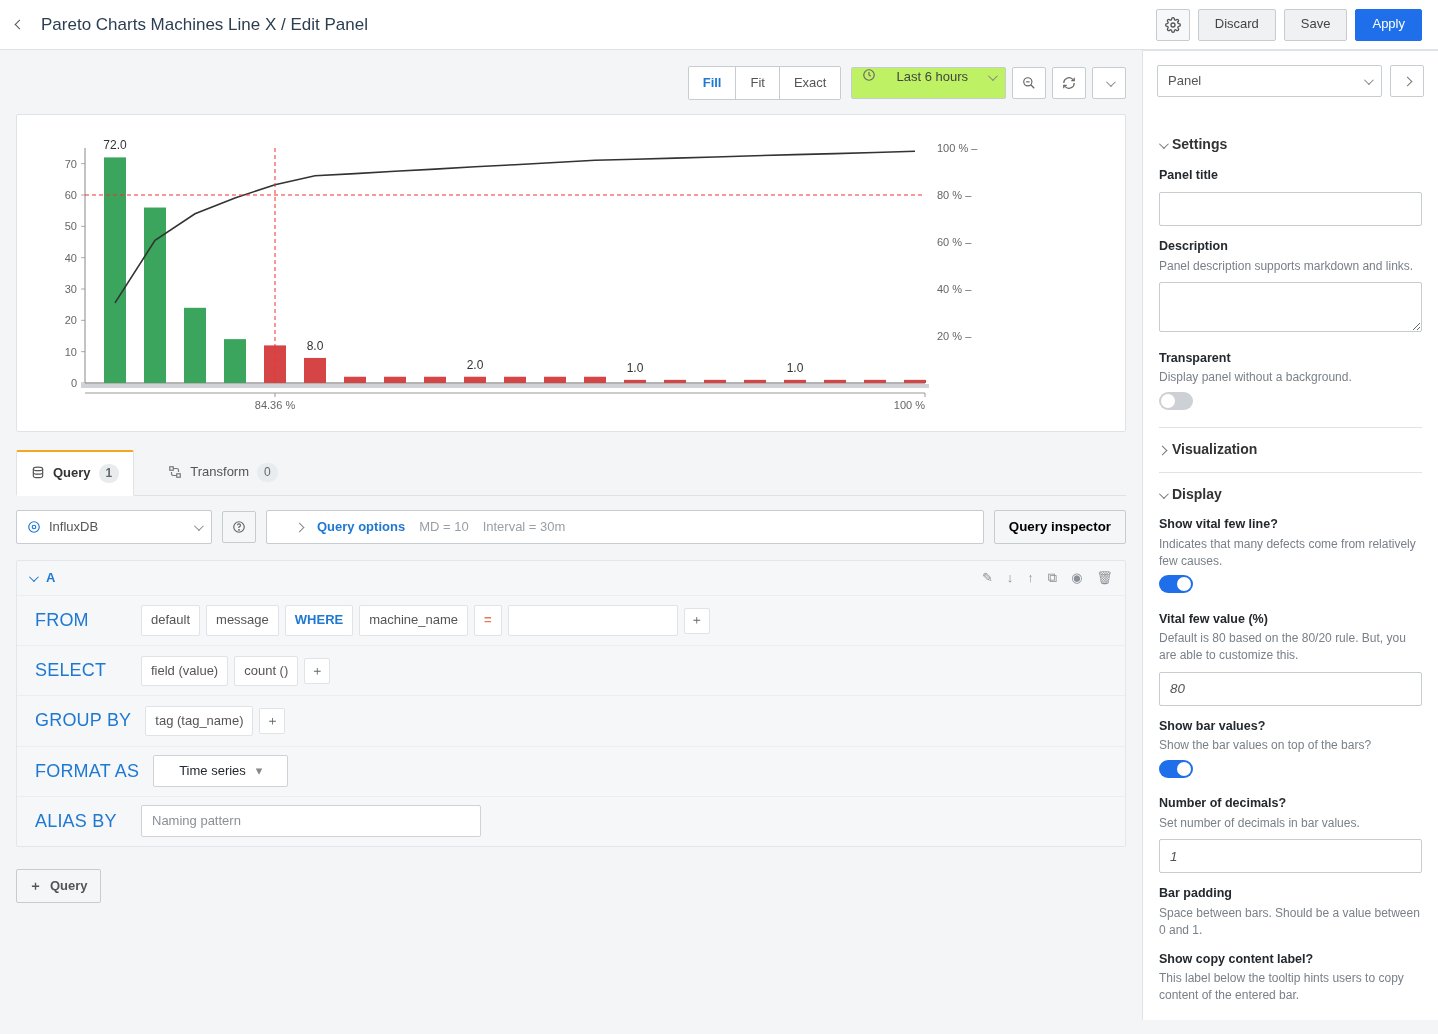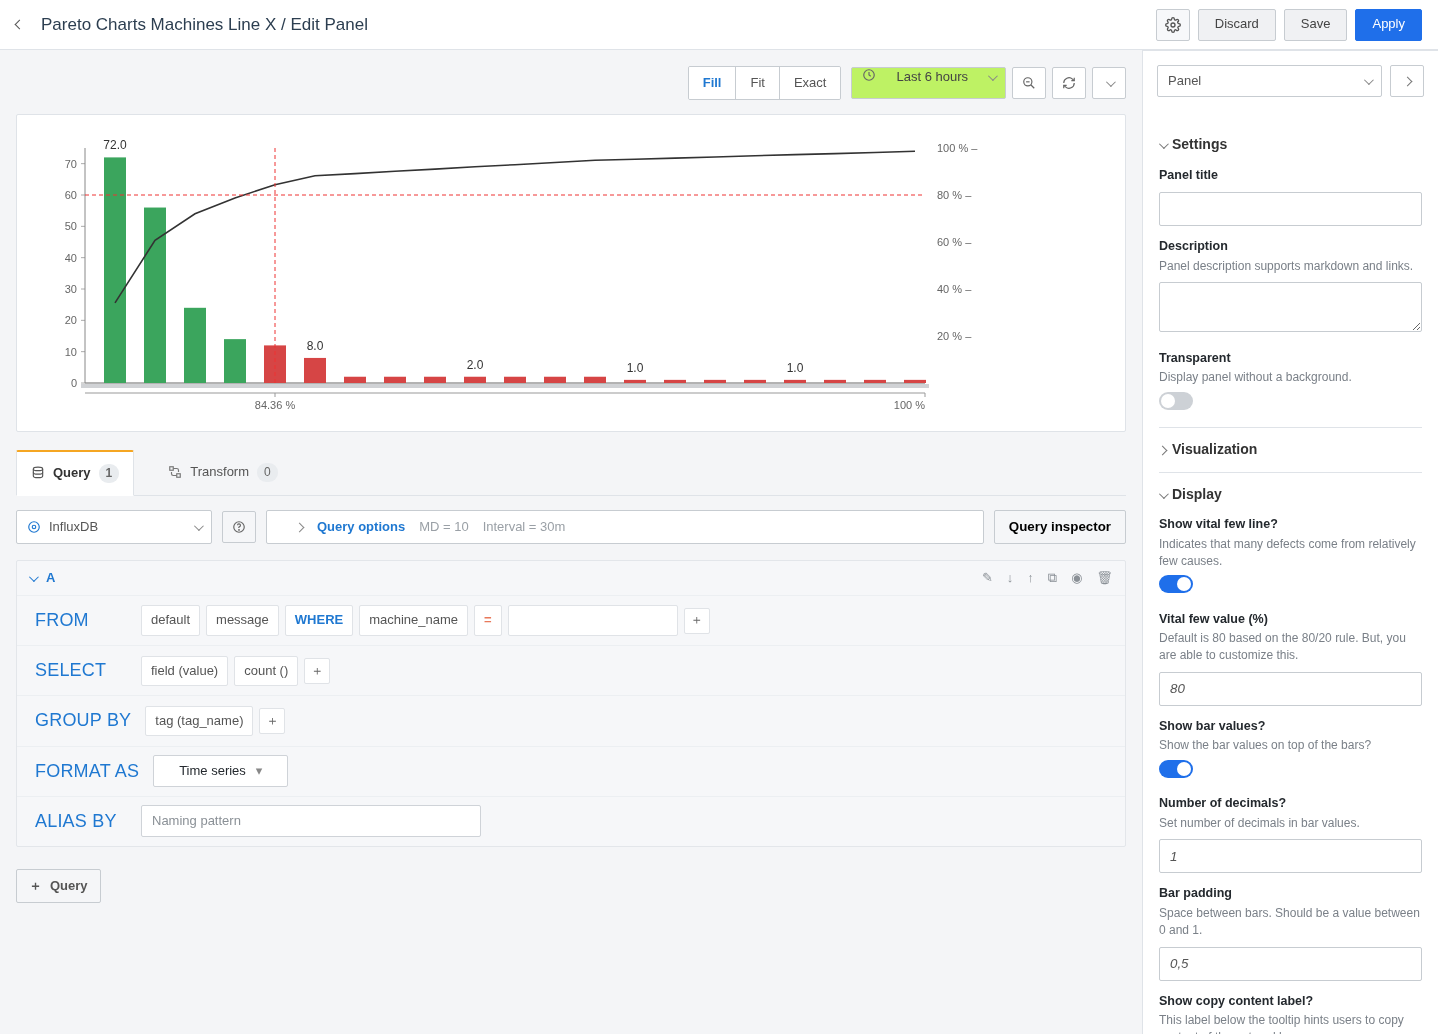--- a/index.html
+++ b/index.html
@@ -384,21 +384,20 @@
         <div class="field-label">Show bar values?</div>
         <div class="field-desc">Show the bar values on top of the bars?</div>
         <span class="toggle on"></span>
 
         <div class="field-label">Number of decimals?</div>
         <div class="field-desc">Set number of decimals in bar values.</div>
         <input class="field-input" value="1" style="">
 
         <div class="field-label">Bar padding</div>
         <div class="field-desc">Space between bars. Should be a value between 0 and 1.</div>
-        <input class="field-input" value="0,5" style="">
 
         <div class="field-label">Show copy content label?</div>
         <div class="field-desc">This label below the tooltip hints users to copy content of the entered bar.</div>
         
       </div>
     </div>
   </div>
 </div>
 
 </body></html>

